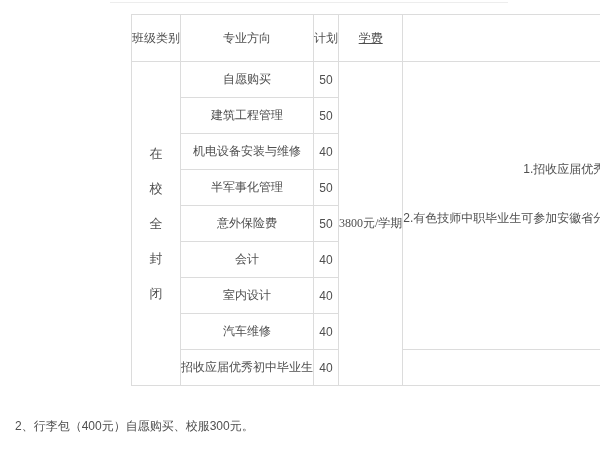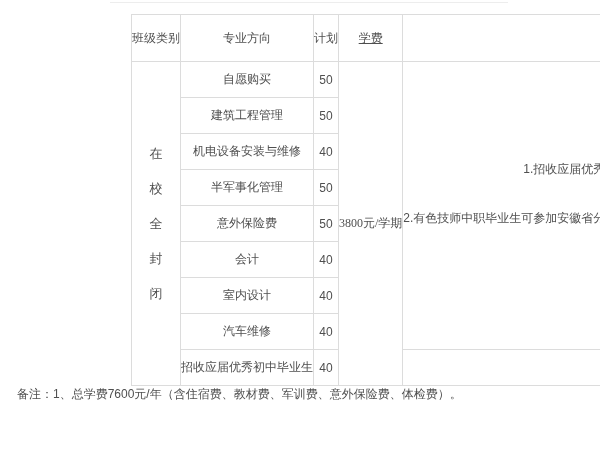--- a/index.html
+++ b/index.html
@@ -149,14 +149,14 @@
     </tr>
     <tr class="data-row">
       <td>招收应届优秀初中毕业生</td>
       <td>40</td>
       <td>报名须参加面试</td>
 
     </tr>
   </tbody>
     </table>
 
-  <div class="note note-1">备注：1、总学费7600元/年（含住宿费、教材费、军训费、意外保险费、体检费）。</div>
+  <div class="note note-2">2、行李包（400元）自愿购买、校服300元。</div>
 </div>
 
 </body></html>

